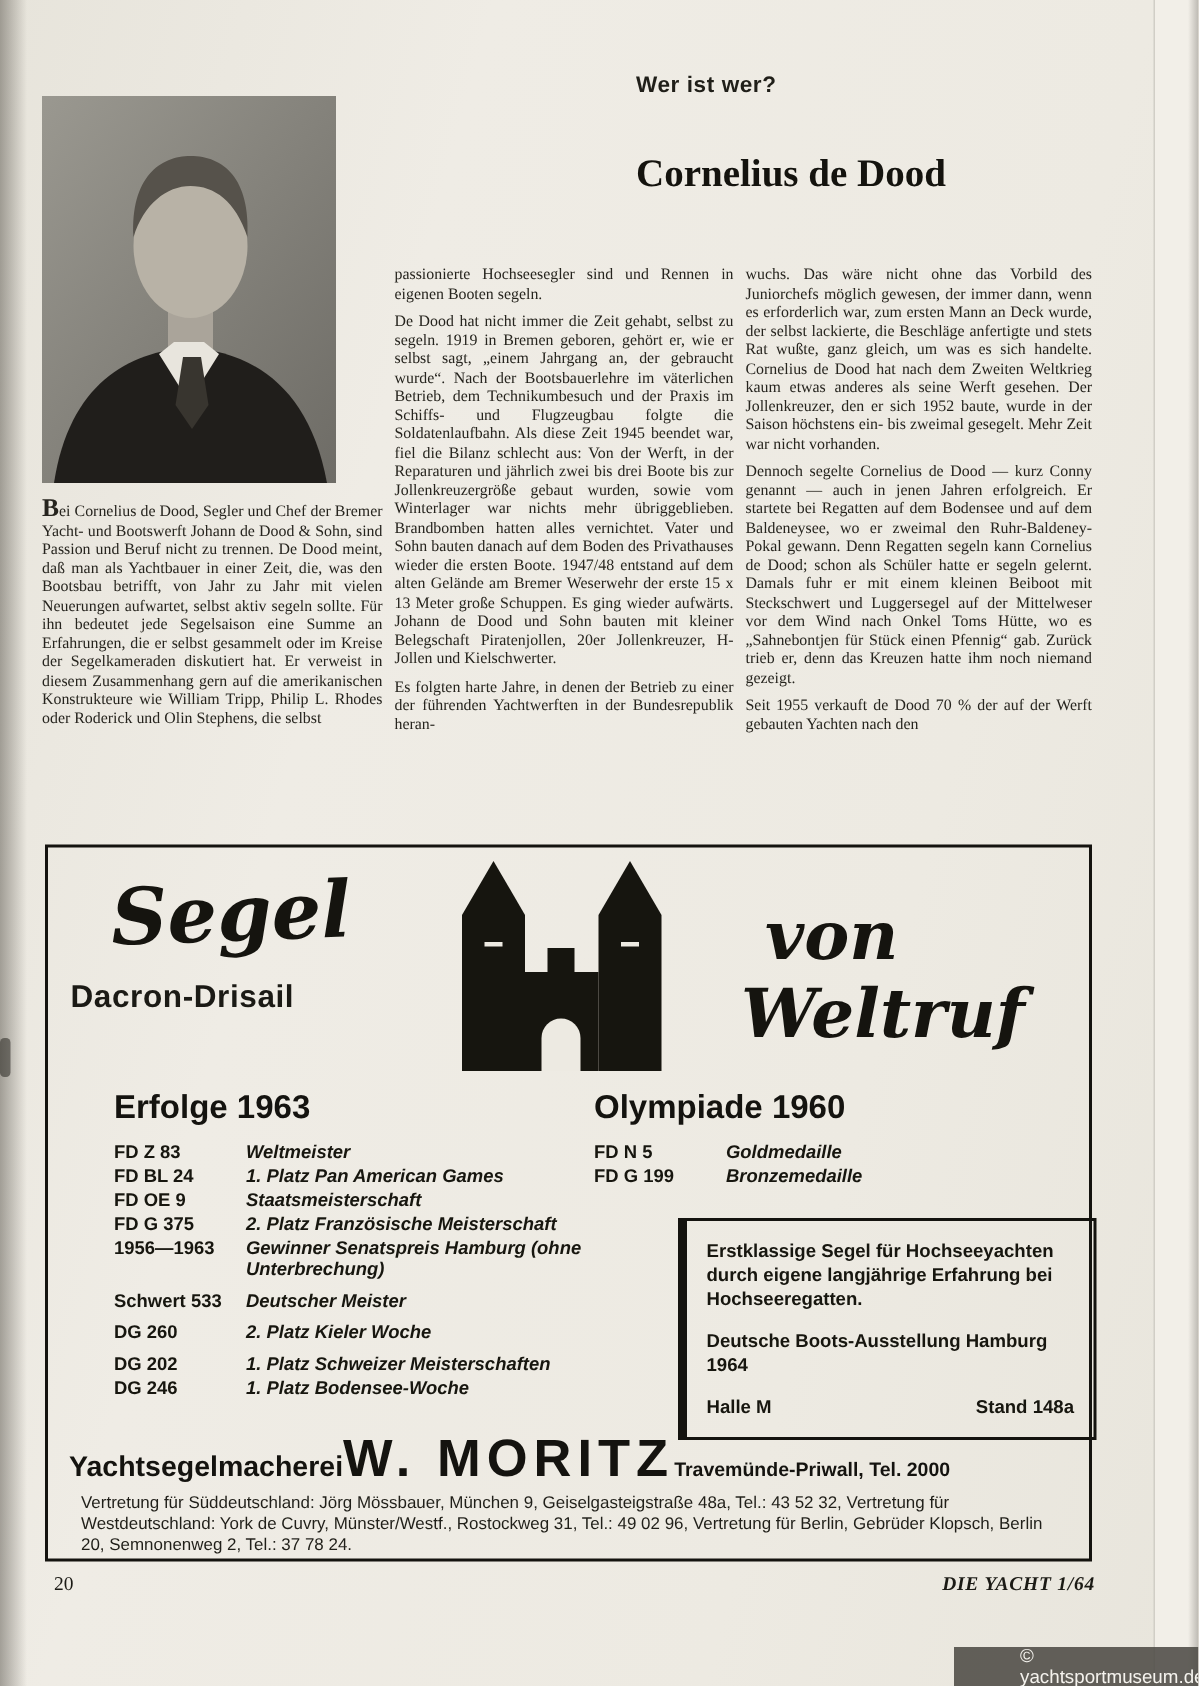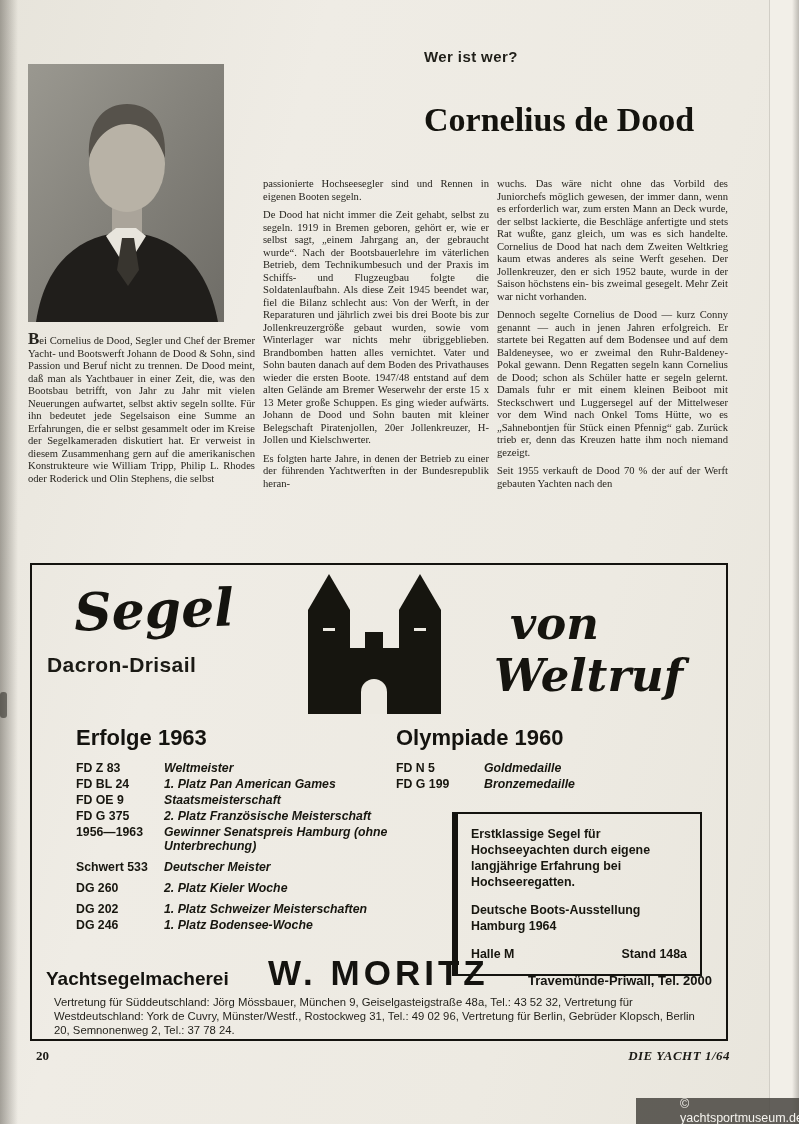--- a/index.html
+++ b/index.html
@@ -14,21 +14,21 @@
     background:linear-gradient(90deg,rgba(70,66,58,.45),rgba(70,66,58,0)); }
   .edge-right { position:absolute; right:0; top:0; width:30px; height:100%;
     background:#f2efe8; border-left:1px solid rgba(60,55,45,.18); }
   .edge-right-shadow { position:absolute; right:0; top:0; width:7px; height:100%;
     background:linear-gradient(270deg,rgba(50,46,40,.28),rgba(50,46,40,0)); }
   .scan-artifact { position:absolute; left:0; top:692px; width:7px; height:26px;
     background:rgba(40,38,33,.55); border-radius:3px; }
 
   .kicker { position:absolute; left:424px; top:48px; font-weight:bold; font-size:15px; letter-spacing:.4px; color:#201f19; }
   .title  { position:absolute; left:424px; top:103px; font-family:"Liberation Serif",serif;
-            font-weight:bold; font-size:34px; line-height:1; color:#14130e; }
+            font-weight:bold; font-size:26px; line-height:1; color:#14130e; }
 
   .photo { position:absolute; left:28px; top:64px; width:196px; height:258px; }
 
   .col { position:absolute; font-family:"Liberation Serif",serif; font-size:10.6px;
          line-height:12.5px; text-align:justify; color:#26241e; hyphens:auto; }
   .col p { margin:0 0 6px 0; }
   #col1 { left:28px;  top:334px; width:227px; }
   #col2 { left:263px; top:178px; width:226px; }
   #col3 { left:497px; top:178px; width:231px; }
   .initial { font-size:17px; font-weight:bold; line-height:10px; }
@@ -48,36 +48,36 @@
   .rows { position:absolute; top:196px; }
   .erfolge-rows   { left:44px;  width:312px; }
   .olympiade-rows { left:364px; width:262px; }
   .row { display:flex; line-height:14px; margin-bottom:2px; font-size:12.3px; font-weight:bold; color:#17160f; }
   .row .code   { width:88px; flex:none; }
   .row .result { flex:1;font-style:italic; }
   .erfolge-rows .row:nth-of-type(6),
   .erfolge-rows .row:nth-of-type(7),
   .erfolge-rows .row:nth-of-type(8) { margin-top:7px; }
 
-  .infobox { position:absolute; left:420px; top:247px; width:250px; padding:12px 13px;
+  .infobox { position:absolute; left:420px; top:247px; width:279px; padding:12px 13px;
              border:2px solid #14130f; border-left:6px solid #14130f;
              font-weight:bold; font-size:12.4px; line-height:16px; color:#17160f; }
   .ib-exh { margin-top:12px; }
   .ib-row { display:flex; justify-content:space-between; margin-top:12px; }
 
   .company { position:absolute; left:14px; right:14px; top:388px;
-             display:flex; align-items:baseline; justify-content:space-between; color:#14130f; }
+             display:flex; align-items:baseline; color:#14130f; }
   .c-prefix { font-size:19px; font-weight:bold; }
   .c-name   { font-size:35px; font-weight:bold; letter-spacing:4px; }
   .c-loc    { font-size:13px; font-weight:bold; }
 
   .reps { position:absolute; left:22px; right:22px; top:430px; text-align:left;
           font-size:11.3px; line-height:14px; color:#201f19; }
 
-  .folio-left  { position:absolute; left:36px; top:1048px; font-family:"Liberation Serif",serif; font-size:13px;font-weight:bold; }
+  .folio-left  { position:absolute; left:36px; top:1048px; font-family:"Liberation Serif",serif; font-size:13px; }
   .folio-right { position:absolute; right:69px; top:1048px; font-family:"Liberation Serif",serif;
                  font-weight:bold; font-size:13px; letter-spacing:.5px;font-style:italic; }
   .watermark { position:absolute; right:0; bottom:0; width:163px; height:26px;
                background:rgba(77,75,70,.88); color:#f5f3ee; font-size:12.5px;
                display:flex; align-items:center; justify-content:center;padding-left:48px; }
 </style>
 </head>
 <body>
 
 <div class="page">

